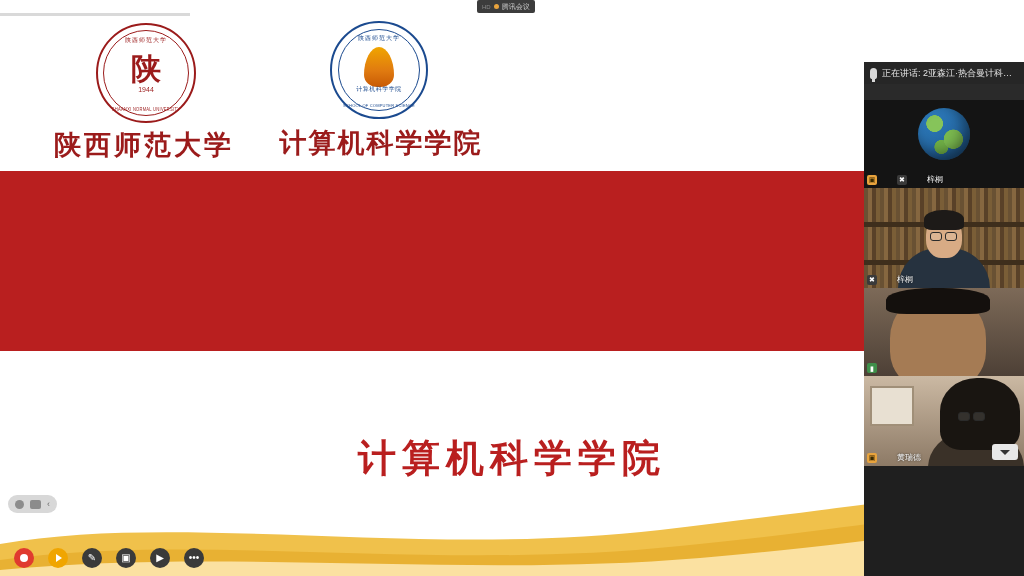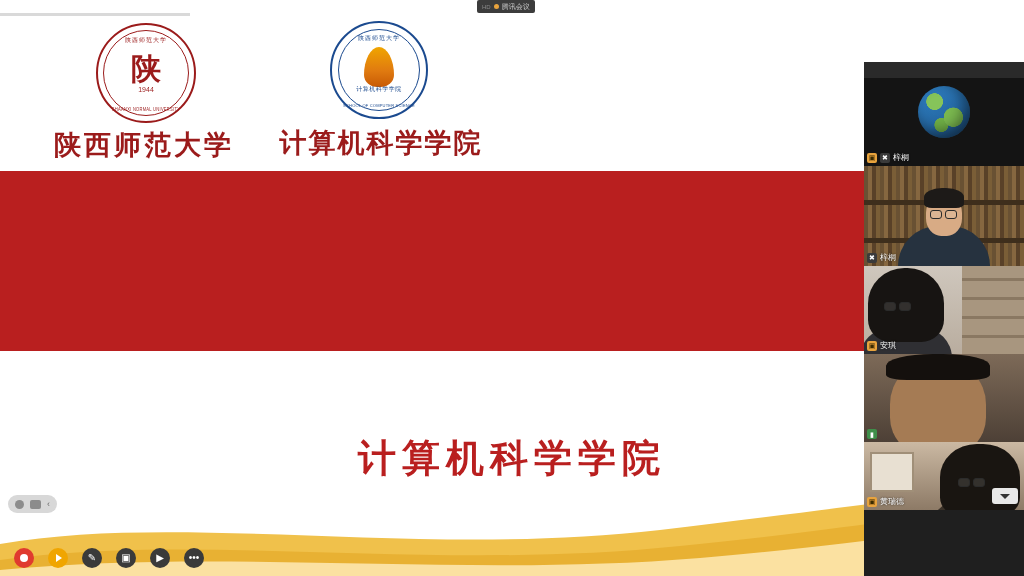--- a/index.html
+++ b/index.html
@@ -383,28 +383,28 @@
   .tile {
     position: relative;
     width: 160px;
     box-sizing: border-box;
     overflow: hidden;
   }
   .tile-0 { height: 104px; background: #141414; }
   .tile-1 { height: 100px; background: #4a3c2e; }
   .tile-2 { height: 88px;  background: #8d8378; }
   .tile-3 { height: 88px;  background: #6b5a4c; }
-  .tile-4 { height: 68px;  background: #be185d; }
+  .tile-4 { height: 90px;  background: #be185d; }
 
   .tile .nametag {
     position: absolute;
     left: 3px; bottom: 3px;
     display: flex;
     align-items: center;
-    gap: 3px;
+    gap: 20px;
     z-index: 3;
   }
   .tile .nametag .badge {
     width: 10px; height: 10px;
     background: #e8a33d;
     border-radius: 2px;
     display: flex;
     align-items: center;
     justify-content: center;
     color: #3a2a00;
@@ -621,20 +621,24 @@
     <div class="pb-btn pb-vid">
       <span class="pb-ic-glyph">▶</span>
     </div>
     <div class="pb-btn pb-more">
       <span class="pb-ic-glyph">•••</span>
     </div>
   </div>
 
   <div class="panel">
 
+    <div class="panel-header">
+      <span class="mic"></span>
+      <span class="ph-text">正在讲话: 2亚森江·热合曼计科…</span>
+    </div>
 
     <div class="tile tile-0">
       <div class="booktop"></div>
       <div class="earth"></div>
       <div class="nametag">
         <span class="badge">▣</span>
         <span class="mic-s" style="background:#3a3a3a;">✖</span>
         <span class="nm">梓桐</span>
       </div>
     </div>
@@ -647,35 +651,20 @@
       <div class="glasses" style="left:66px; top:44px;">
           <span></span>
           <span></span>
         </div>
       <div class="nametag">
         <span class="mic-s" style="background:#3a3a3a;">✖</span>
         <span class="nm">梓桐</span>
       </div>
     </div>
 
-    <div class="tile tile-2">
-      <div class="wall"></div>
-      <div class="shelfbox"></div>
-      <div class="person-body" style="left:-4px; top:62px; width:92px; height:30px; background:#2f2f33;"></div>
-      <div class="hair" style="left:4px; top:2px; width:76px; height:74px; background:#171412; border-radius:48% 48% 30% 30%;"></div>
-      <div class="person-head" style="left:14px; top:12px; width:56px; height:60px;"></div>
-      <div class="glasses" style="left:20px; top:36px;">
-          <span></span>
-          <span></span>
-        </div>
-      <div class="nametag">
-        <span class="badge">▣</span>
-        <span class="nm">安琪</span>
-      </div>
-    </div>
 
     <div class="tile tile-3">
       <div class="bg"></div>
       <div class="person-head" style="left:26px; top:6px; width:96px; height:96px; background:#a57b54; border-radius:46% 46% 40% 40%;"></div>
       <div class="hair" style="left:22px; top:0px; width:104px; height:26px; background:#14100d;"></div>
       <div class="nametag">
         <span class="mic-s">▮</span>
         <span class="nm"></span>
       </div>
     </div>

